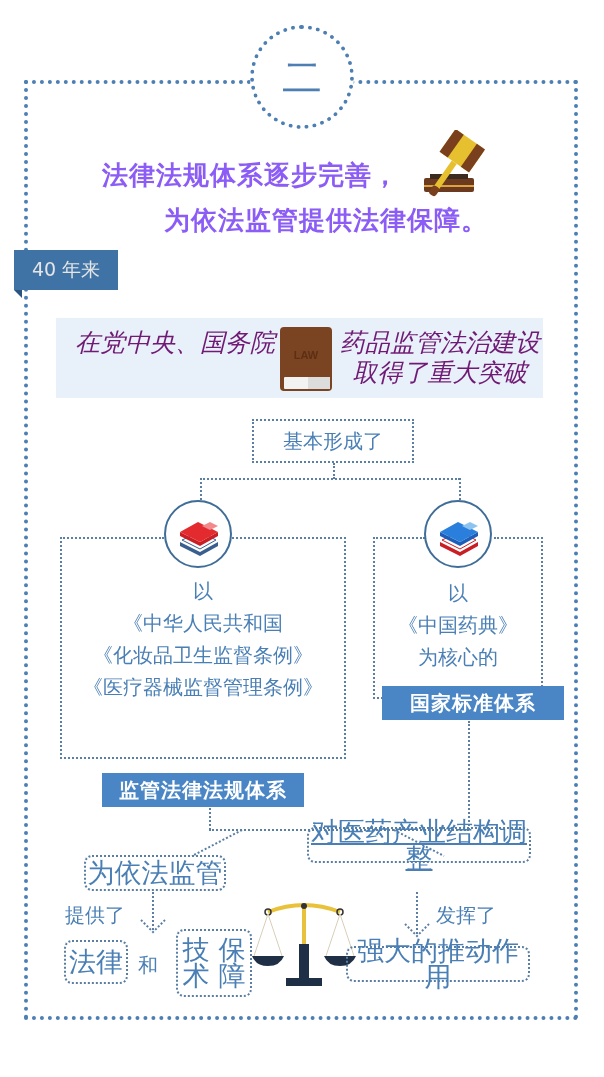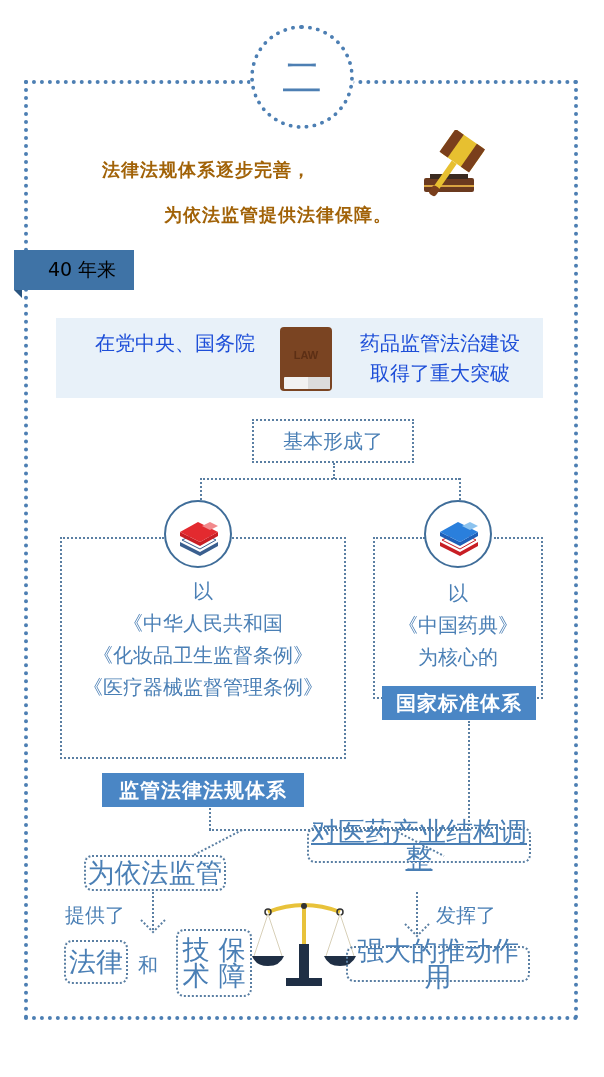--- a/index.html
+++ b/index.html
@@ -5,27 +5,27 @@
   html, body { margin:0; padding:0; background:#ffffff; }
   body { width:604px; height:1077px; position:relative; overflow:hidden;
          font-family:"DejaVu Sans","Liberation Sans",sans-serif; color:#4a7fb5; }
   .abs { position:absolute; }
   .outer { left:24px; top:80px; width:554px; height:940px;
            border:4px dotted #4d7fb3; box-sizing:border-box; }
   .num-circle { left:250px; top:25px; width:104px; height:104px; border-radius:50%;
                 border:4px dotted #4d7fb3; background:#fff; box-sizing:border-box;
                 display:flex; align-items:center; justify-content:center;
                 font-size:40px; color:#4d7fb3; line-height:1; }
-  .title { color:#a16207; font-weight:bold; font-size:18px; letter-spacing:1px; white-space:nowrap; }
-  .ribbon { left:14px; top:250px; width:104px; height:40px; background:#3f73a6; color:#000000;
-            font-size:19px; display:flex; align-items:center; justify-content:center;padding-left:16px; }
+  .title { color:#8b5cf6; font-weight:bold; font-size:26px; letter-spacing:1px; white-space:nowrap; }
+  .ribbon { left:14px; top:250px; width:104px; height:40px; background:#3f73a6; color:#e5e5e5;
+            font-size:19px; display:flex; align-items:center; justify-content:center; }
   .ribbon-tail { left:14px; top:290px; width:0; height:0;
                  border-top:8px solid #2a5580; border-left:8px solid transparent; }
   .intro-band { left:56px; top:318px; width:487px; height:80px; background:#e8f1f9; }
-  .intro-text { font-size:20px; color:#1d4ed8; text-align:center; line-height:30px; }
+  .intro-text { font-size:25px; color:#701a75; text-align:center; line-height:30px;font-style:italic; }
   .dotbox { border:2px dotted #5a7fa3; box-sizing:border-box; }
   .rbox { border:2px dotted #5a7fa3; border-radius:8px; box-sizing:border-box;
           display:flex; align-items:center; justify-content:center; text-align:center;
           color:#4a7fb5; font-size:27px; line-height:26px; }
   .line-h { border-top:2px dotted #5a7fa3; height:0; }
   .line-v { border-left:2px dotted #5a7fa3; width:0; }
   .icon-circle { width:68px; height:68px; border-radius:50%; border:2px solid #3f6d99;
                  background:#fff; box-sizing:border-box; }
   .col-text { text-align:center; font-size:20px; line-height:32px; color:#4a7fb5; }
   .label-bar { background:#4a86c5; color:#fff; font-weight:bold; font-size:20px;
@@ -118,21 +118,21 @@
     <path d="M14 30 L34 40 L52 30 L52 34 L34 44 L14 34 Z" fill="#1d5fb8"></path>
     <path d="M14 30 L32 20 L52 30 L34 40 Z" fill="#2a7fdc"></path>
     <path d="M36 24 L44 20 L52 24 L44 28 Z" fill="#8cc3ef"></path>
   </svg>
 </div>
 <div class="abs col-text" style="left:373px; top:577px; width:170px;">
   <div>以</div>
   <div>《中国药典》</div>
   <div>为核心的</div>
 </div>
-<div class="abs label-bar" style="left:382px; top:686px; width:154px; height:34px;">
+<div class="abs label-bar" style="left:382px; top:686px; width:182px; height:34px;">
   <span>国家标准体系</span>
 </div>
 
 <div class="abs line-v" style="left:209px; top:808px; height:22px;"></div>
 <div class="abs line-v" style="left:468px; top:721px; height:109px;"></div>
 <div class="abs line-h" style="left:209px; top:829px; width:260px;"></div>
 <svg class="abs" style="left:140px; top:828px;" width="360" height="30">
   <line x1="102" y1="2" x2="52" y2="28" stroke="#5a7fa3" stroke-width="2" stroke-dasharray="2,2"></line>
   <line x1="254" y1="2" x2="304" y2="28" stroke="#5a7fa3" stroke-width="2" stroke-dasharray="2,2"></line>
 </svg>

